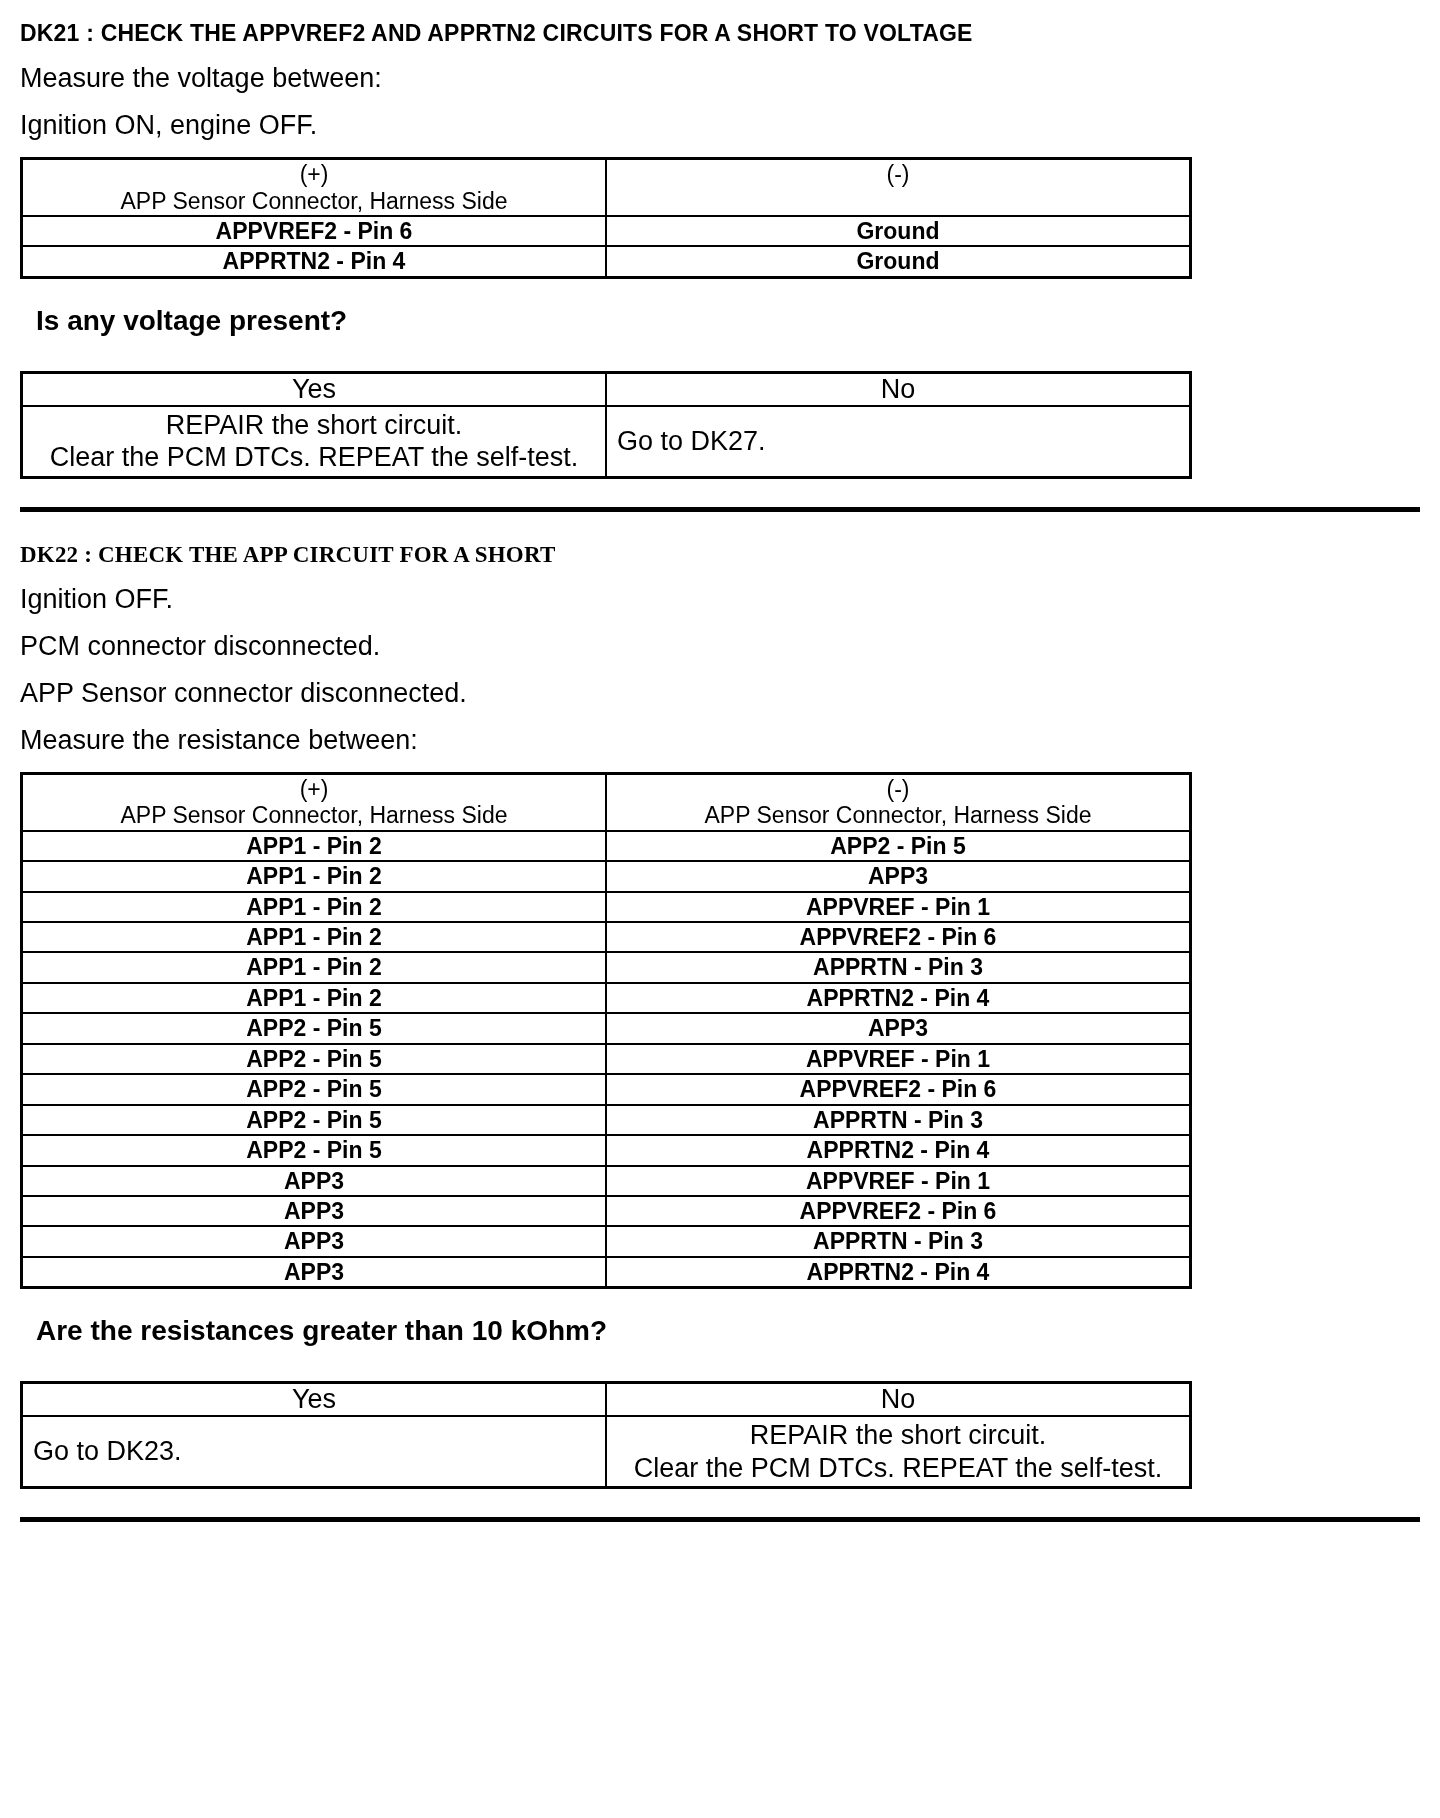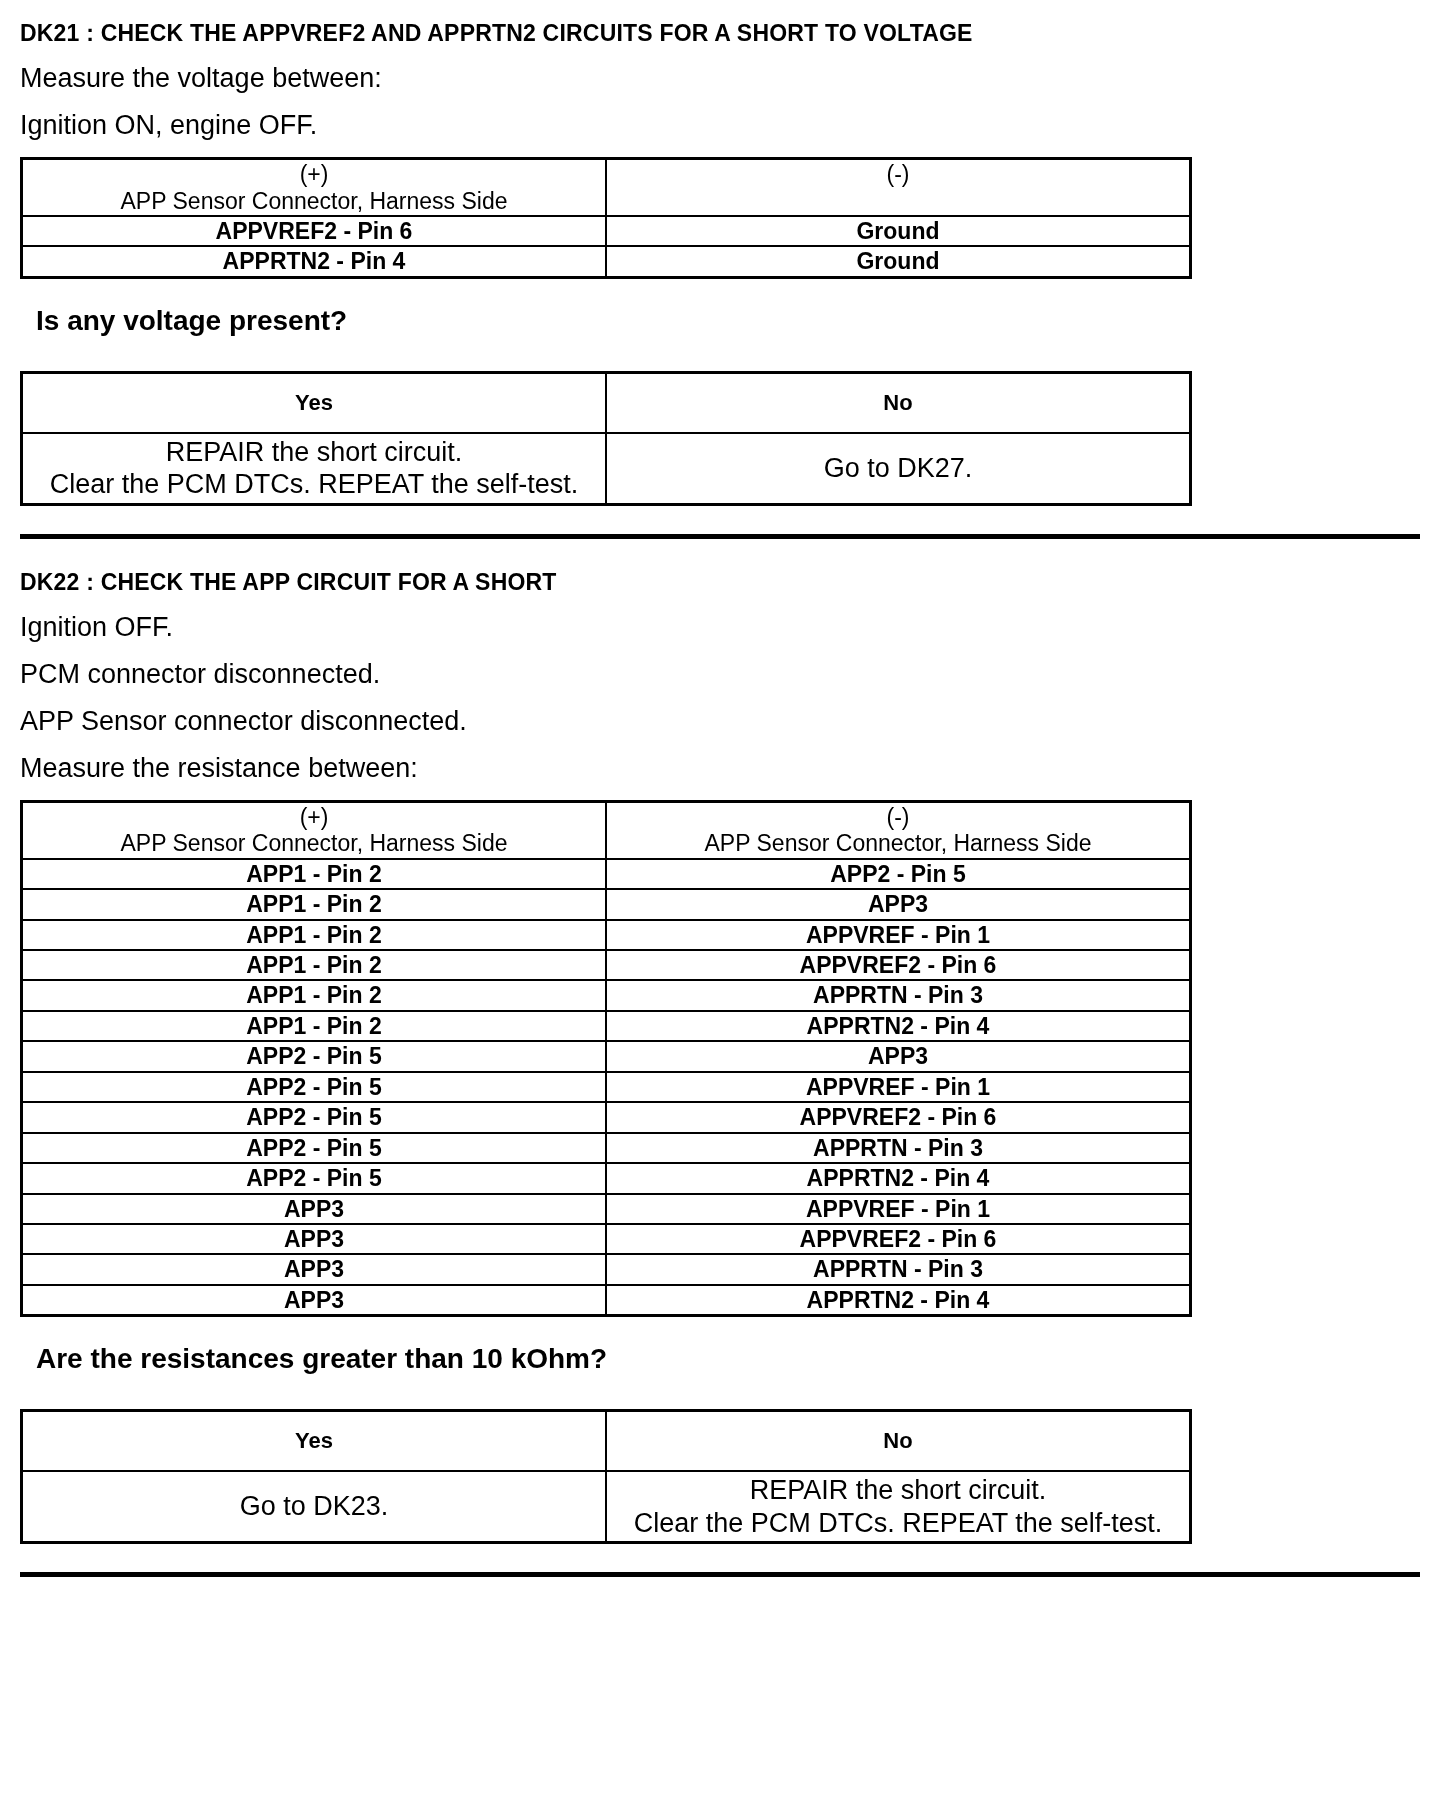--- a/index.html
+++ b/index.html
@@ -11,21 +11,21 @@
     font-family: "Liberation Sans", sans-serif;
     padding: 14px 20px 10px 20px;
   }
   .section { display: block; }
   .section-heading {
     font-size: 23px;
     font-weight: bold;
     margin: 6px 0 16px 0;
     letter-spacing: 0.2px;
   }
-  .section + .section .section-heading { margin-top: 30px; }
+  .section + .section .section-heading { margin-top: 30px; font-family: Liberation Serif, serif; }
   .para {
     font-size: 27px;
     margin: 0 0 16px 0;
     line-height: 1.15;
   }
   .question {
     font-size: 28px;
     font-weight: bold;
     margin: 26px 0 26px 16px;
   }
@@ -47,34 +47,34 @@
     padding: 1px 6px;
     line-height: 1.15;
   }
   .measure-table th { font-weight: normal; }
   .decision-table {
     margin: 34px 0 20px 0;
     border: 3px solid #000;
   }
   .decision-table th {
     border: 2px solid #000;
-    font-size: 22px;
-    font-weight: bold;
+    font-size: 27px;
+    font-weight: normal;
     text-align: center;
-    padding: 16px 6px;
+    padding: 0 6px;
   }
   .decision-table td {
     border: 2px solid #000;
     font-size: 27px;
     padding: 2px 10px;
     vertical-align: middle;
     line-height: 1.2;
   }
   .align-left { text-align: center; }
-  .align-center { text-align: center; }
+  .align-center { }
   .separator {
     border: none;
     height: 5px;
     background: #000000;
     width: 1400px;
     margin: 28px 0 28px 0;
   }
 </style>
 </head>
 <body>

